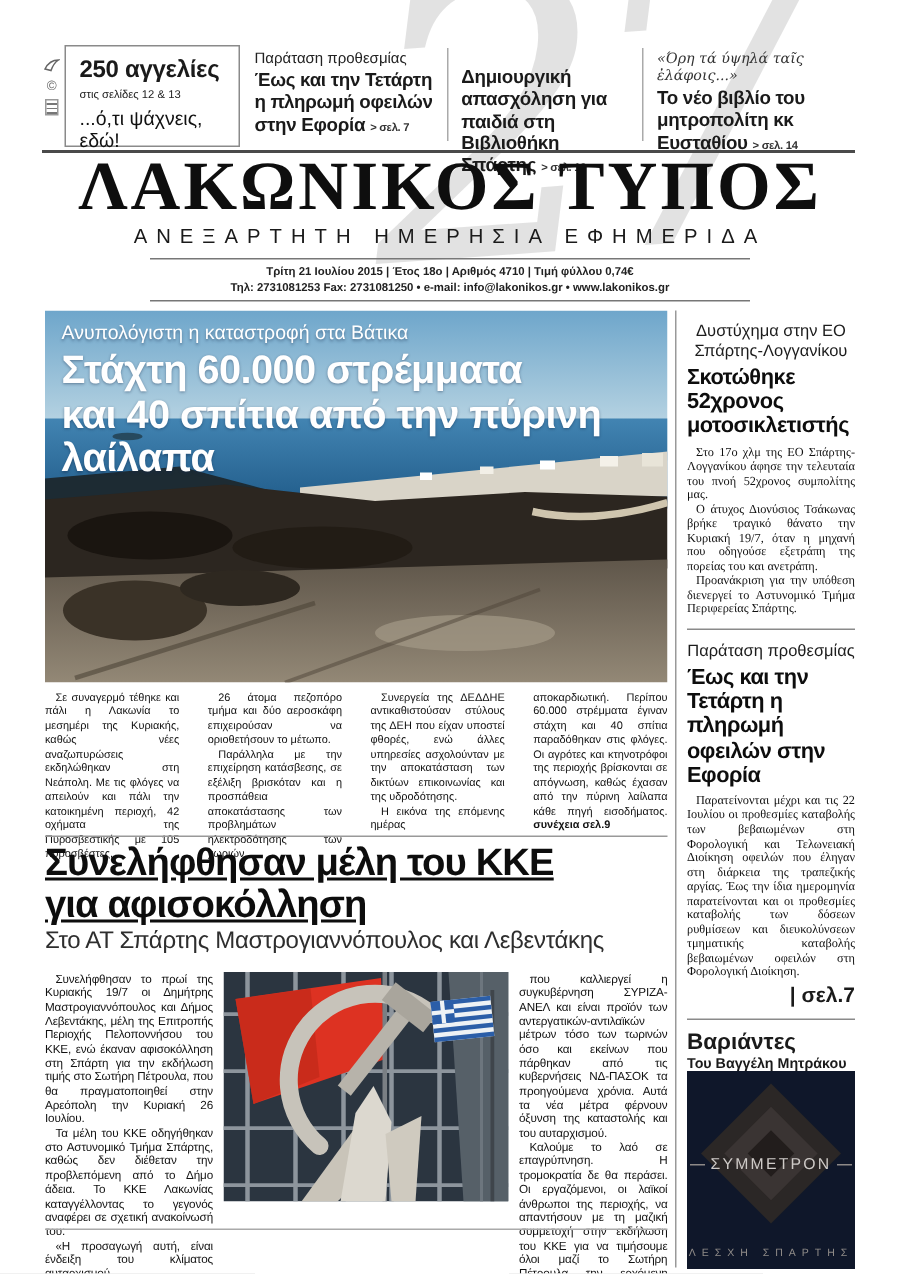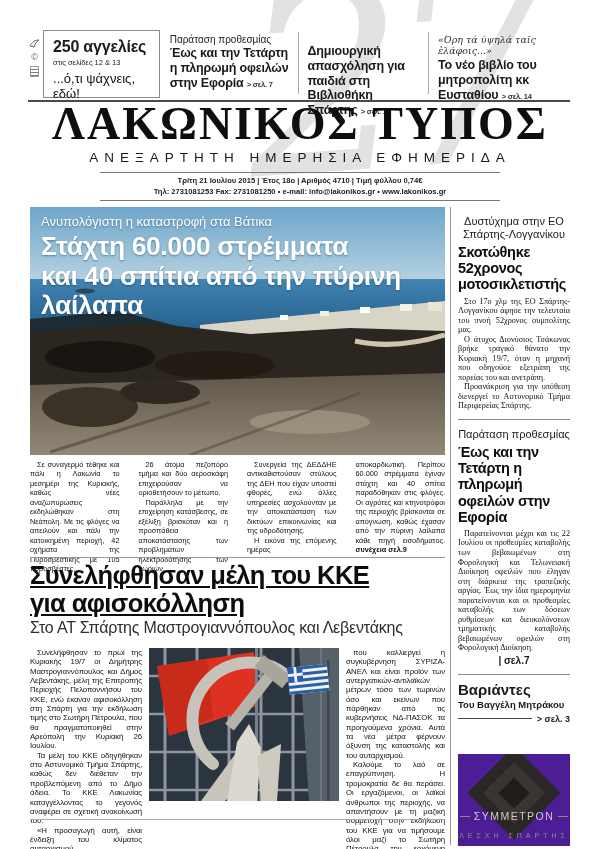--- a/index.html
+++ b/index.html
@@ -72,29 +72,29 @@
   
   .vdiv { left:450px; top:207px; width:1px; height:638px; background:#999; }
 
   
   .rail { left:458px; top:207px; width:112px; height:642px; }
   .r-kicker { font-size:11px; line-height:1.18; color:#1c1c1c; margin-top:8px;text-align:center; }
   .r-head { font-size:14.5px; font-weight:bold; line-height:1.12; letter-spacing:-0.3px; margin-top:3px; color:#0d0d0d; }
   .r-body { margin-top:4px; font-size:8.2px; line-height:1.16; text-align:justify; color:#111; }
   .r-body p { text-indent:6px;font-family:Liberation Serif, serif; }
   .rrule { border-top:1px solid #8a8a8a; margin:8px 0 0; }
-  .r-pageref { text-align:center; font-size:10px; font-weight:bold; margin-top:2px; }
+  .r-pageref { text-align:right; font-size:14px; font-weight:bold; margin-top:2px; }
   .var-title { font-size:15px; font-weight:bold; margin-top:6px; }
   .var-author { font-size:9.5px; font-weight:bold; margin-top:1px; }
   .var-row { display:flex; align-items:center; gap:5px; margin-top:4px; }
   .var-line { flex:1; border-top:1px solid #444; }
   .var-ref { font-size:9px; font-weight:bold; }
 
   
-  .ad { position:absolute; left:0; bottom:3px; width:112px; height:92px; background:#4c1d95; overflow:hidden; }
+  .ad { position:absolute; left:0; bottom:3px; width:112px; height:132px; background:#0f172a; overflow:hidden; }
   .ad .dmd { position:absolute; left:50%; top:42%; transform:translate(-50%,-50%) rotate(45deg); }
   .ad .d1 { width:66px; height:66px; background:#2b2726; }
   .ad .d2 { width:44px; height:44px; background:#3a3433; }
   .ad .d3 { width:22px; height:22px; background:#221d1c; }
   .ad-brand-row { position:absolute; left:0; top:56px; width:100%; display:flex; align-items:center; justify-content:center; gap:4px; }
   .ad-dash { width:10px; border-top:1px solid #8d8987; }
   .ad-brand { font-size:10.5px; letter-spacing:1.5px; color:#cfcbc8; }
   .ad-footer { position:absolute; left:0; bottom:7px; width:100%; text-align:center; font-size:7px; letter-spacing:4px; color:#8f8b88; }
 </style>
 </head>

